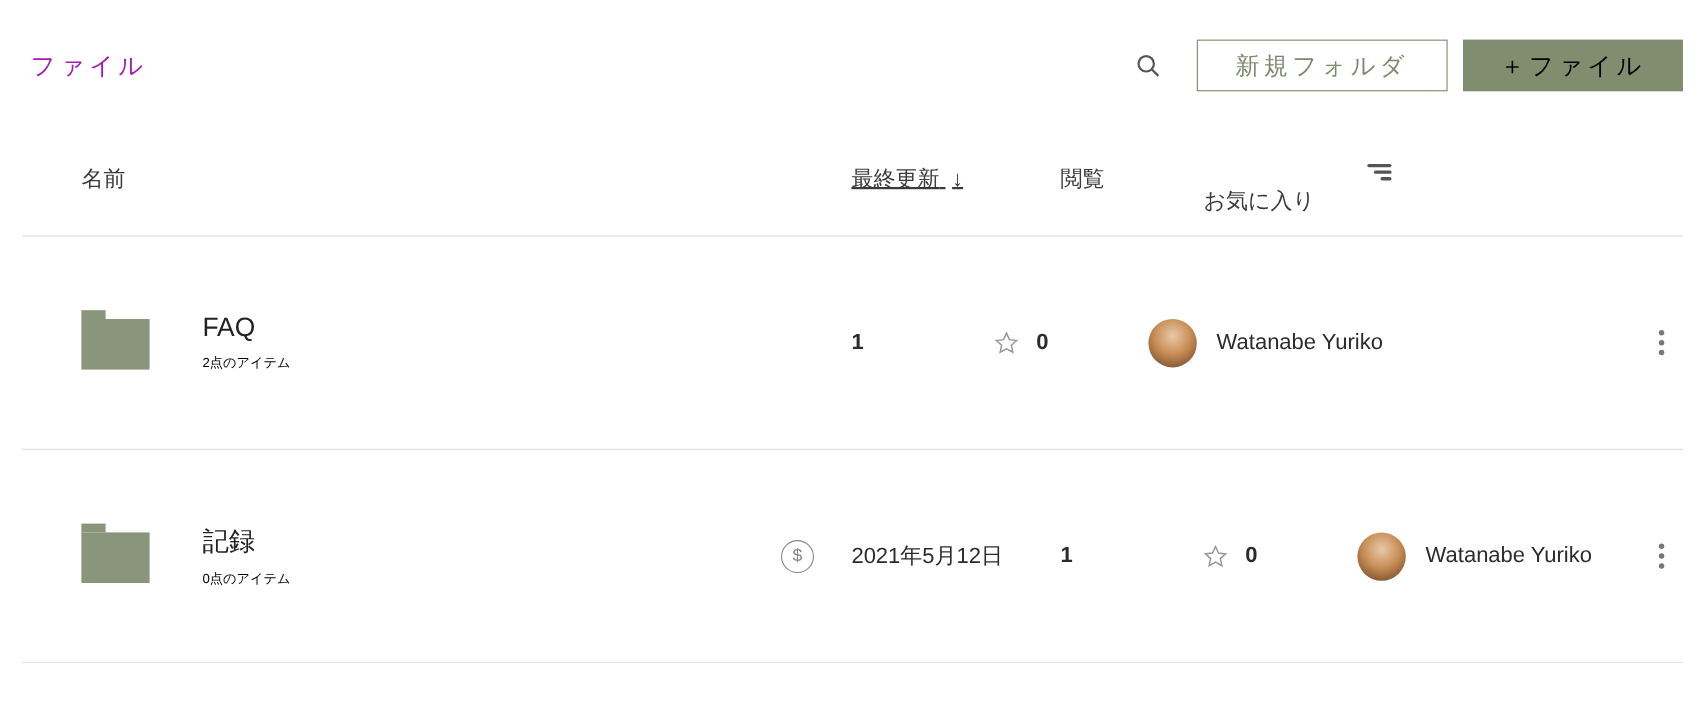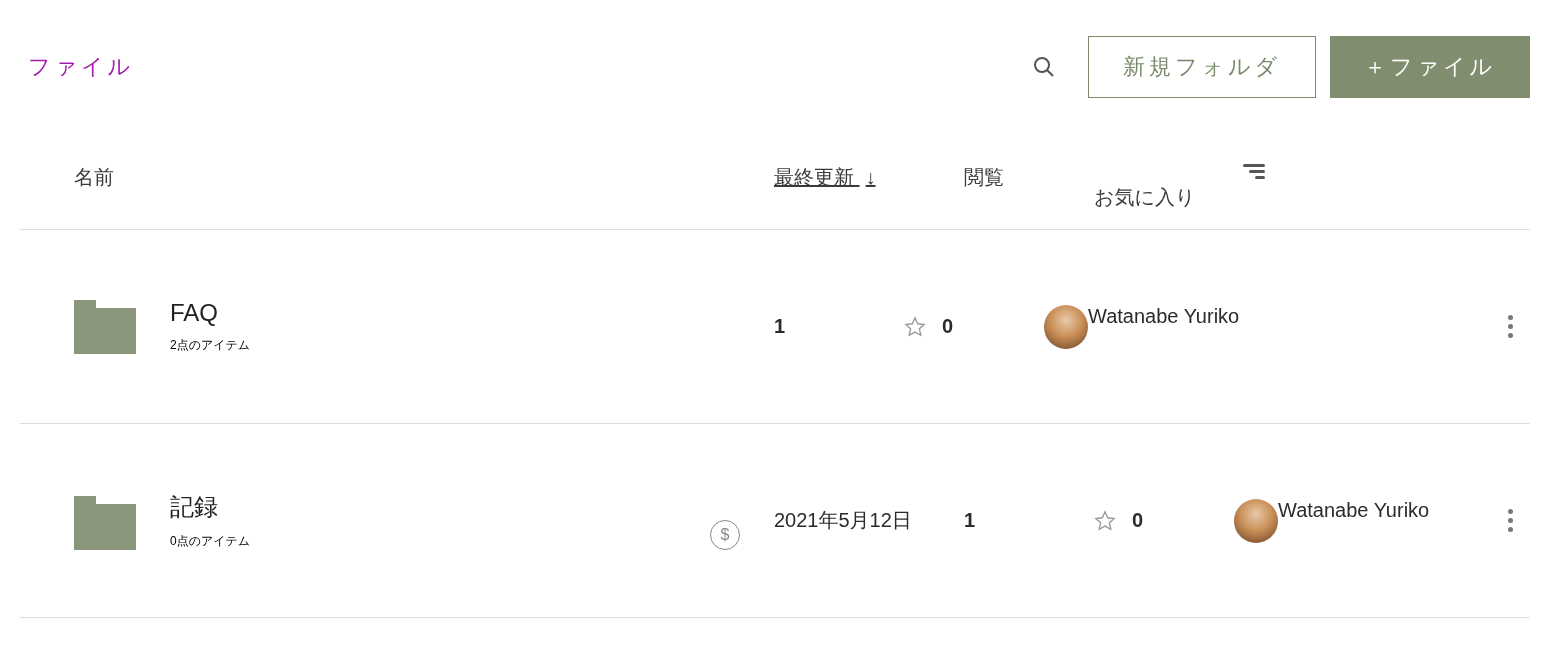--- a/index.html
+++ b/index.html
@@ -29,36 +29,36 @@
     align-items: center;
     justify-content: center;
     width: 40px; height: 40px;
     cursor: pointer;
     margin-right: 24px;
   }
   .btn {
     display: inline-flex;
     align-items: center;
     justify-content: center;
-    height: 62px;
+    height: 47px;
     padding: 0 34px;
     font-size: 22px;
     letter-spacing: 4px;
     cursor: pointer;
     border: none;
   }
   .btn-outline {
     background: #fff;
     color: #7a8a6a;
     border: 1px solid #7a8a6a;
     margin-right: 14px;
   }
   .btn-primary {
     background: #808d6e;
-    color: #ffffff;
+    color: #000000;
   }
   .table-header {
     display: flex;
     padding: 18px 0 18px 54px;
     border-bottom: 1px solid #ddd;
     font-size: 20px;
     color: #3a3a3a;
   }
   .col-name    { flex: 0 0 700px; }
   .col-updated { flex: 0 0 190px; text-decoration: underline; }
@@ -70,22 +70,22 @@
   .row {
     display: flex;
     align-items: center;
     padding: 0 0 0 54px;
     height: 194px;
     border-bottom: 1px solid #ddd;
   }
   .cell-name {
     flex: 0 0 700px;
     display: flex;
-    align-items: flex-end;
-    gap: 34px;
+    align-items: center;
+    gap: 48px;
     position: relative;
   }
   .folder-icon {
     width: 62px; height: 48px;
     position: relative;
   }
   .folder-icon .tab {
     position: absolute;
     top: -6px; left: 0;
     width: 22px; height: 8px;
@@ -108,21 +108,21 @@
     border-radius: 50%;
     display:flex; align-items:center; justify-content:center;
     font-size: 16px; color:#888;
   }
   .cell-updated { flex: 0 0 190px; font-size: 20px; }
   .cell-views   { flex: 0 0 130px; font-size: 20px; font-weight: 600; }
   .cell-fav     { flex: 0 0 140px; display:flex; align-items:center; gap:16px; font-size:20px; font-weight:600; }
   .star {
     width: 22px; height: 22px; display:inline-block;
   }
-  .cell-owner   { flex: 1; display:flex; font-size:20px; }
+  .cell-owner   { flex: 1; display:flex; align-items:center; gap:18px; font-size:20px; }
   .avatar {
     width: 44px; height: 44px; border-radius:50%;
     background: radial-gradient(circle at 50% 35%, #e8c9a8 0%, #c98f58 45%, #8a5a35 80%);
     flex-shrink: 0;
   }
   .cell-more { flex: 0 0 40px; display:flex; justify-content:center; cursor:pointer; }
   .dots { display:flex; flex-direction:column; gap:4px; }
   .dots span { width:5px; height:5px; background:#777; border-radius:50%; }
   .sort-icon { display:flex; flex-direction:column; gap:3px; align-items:flex-end; cursor:pointer; }
   .sort-icon span { height:3px; background:#555; border-radius:2px; }

